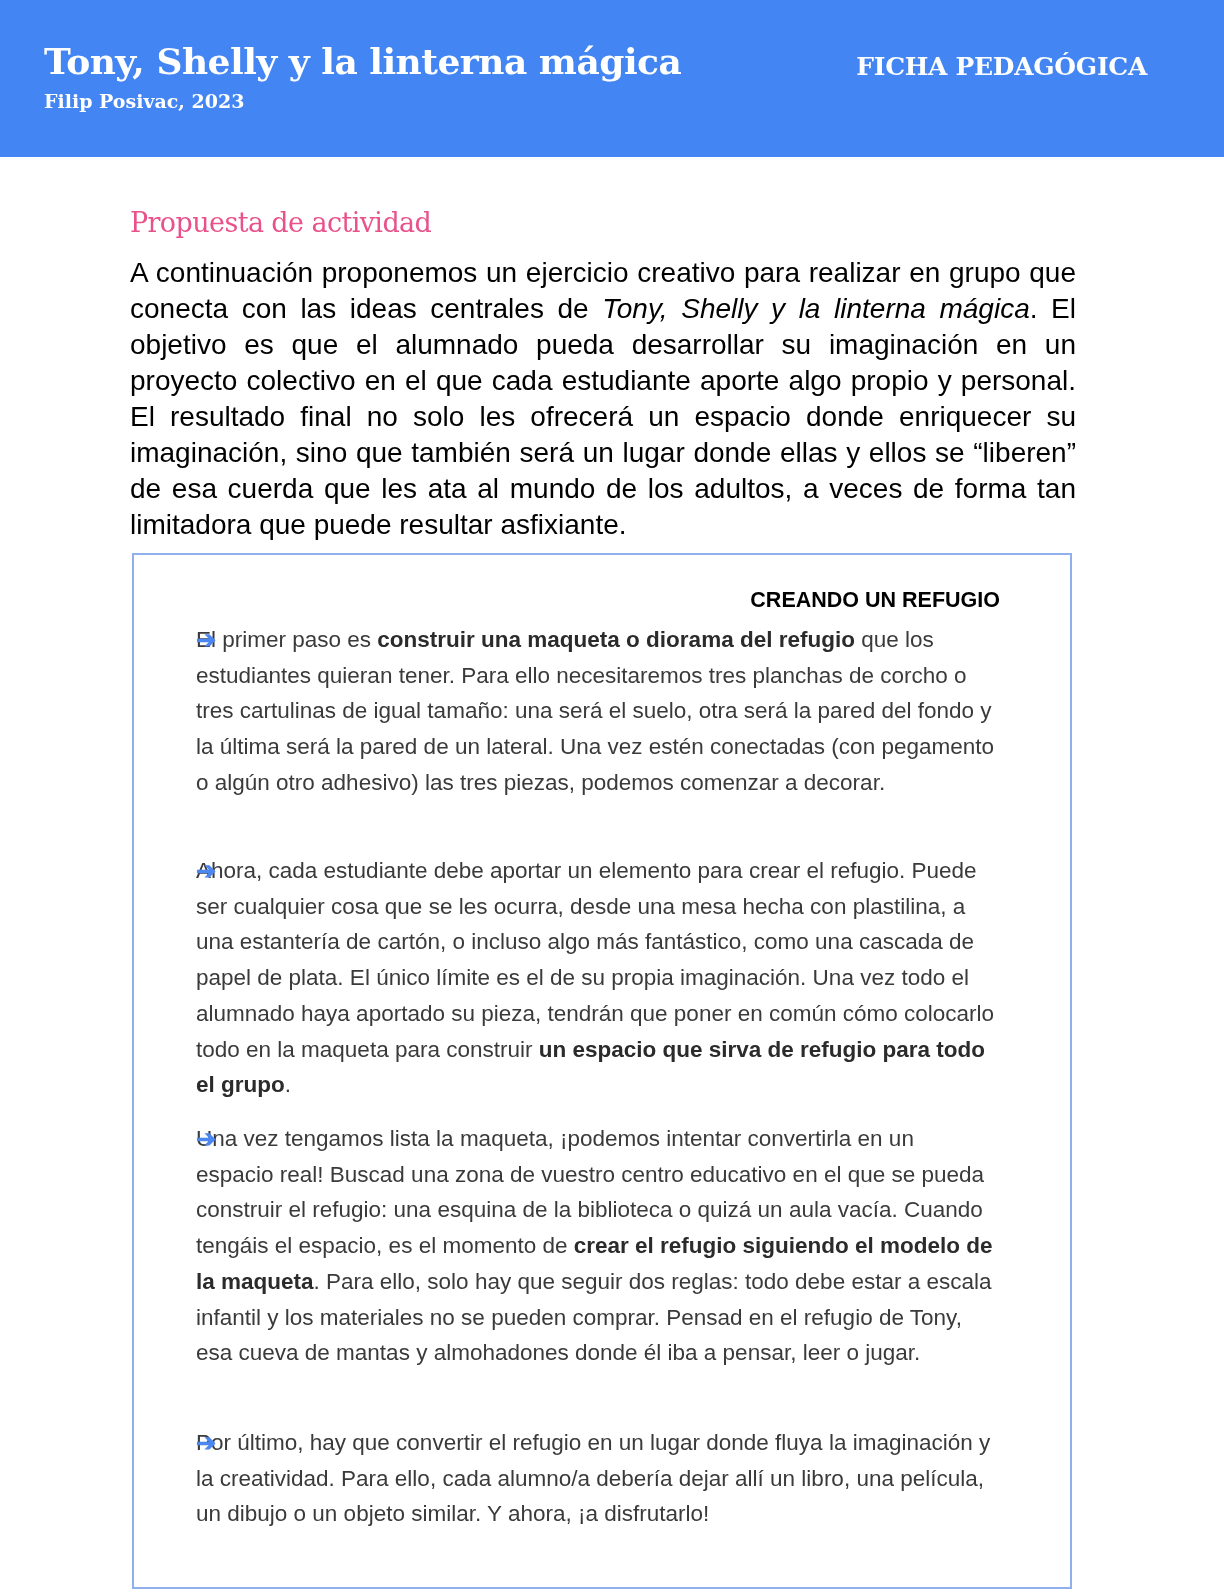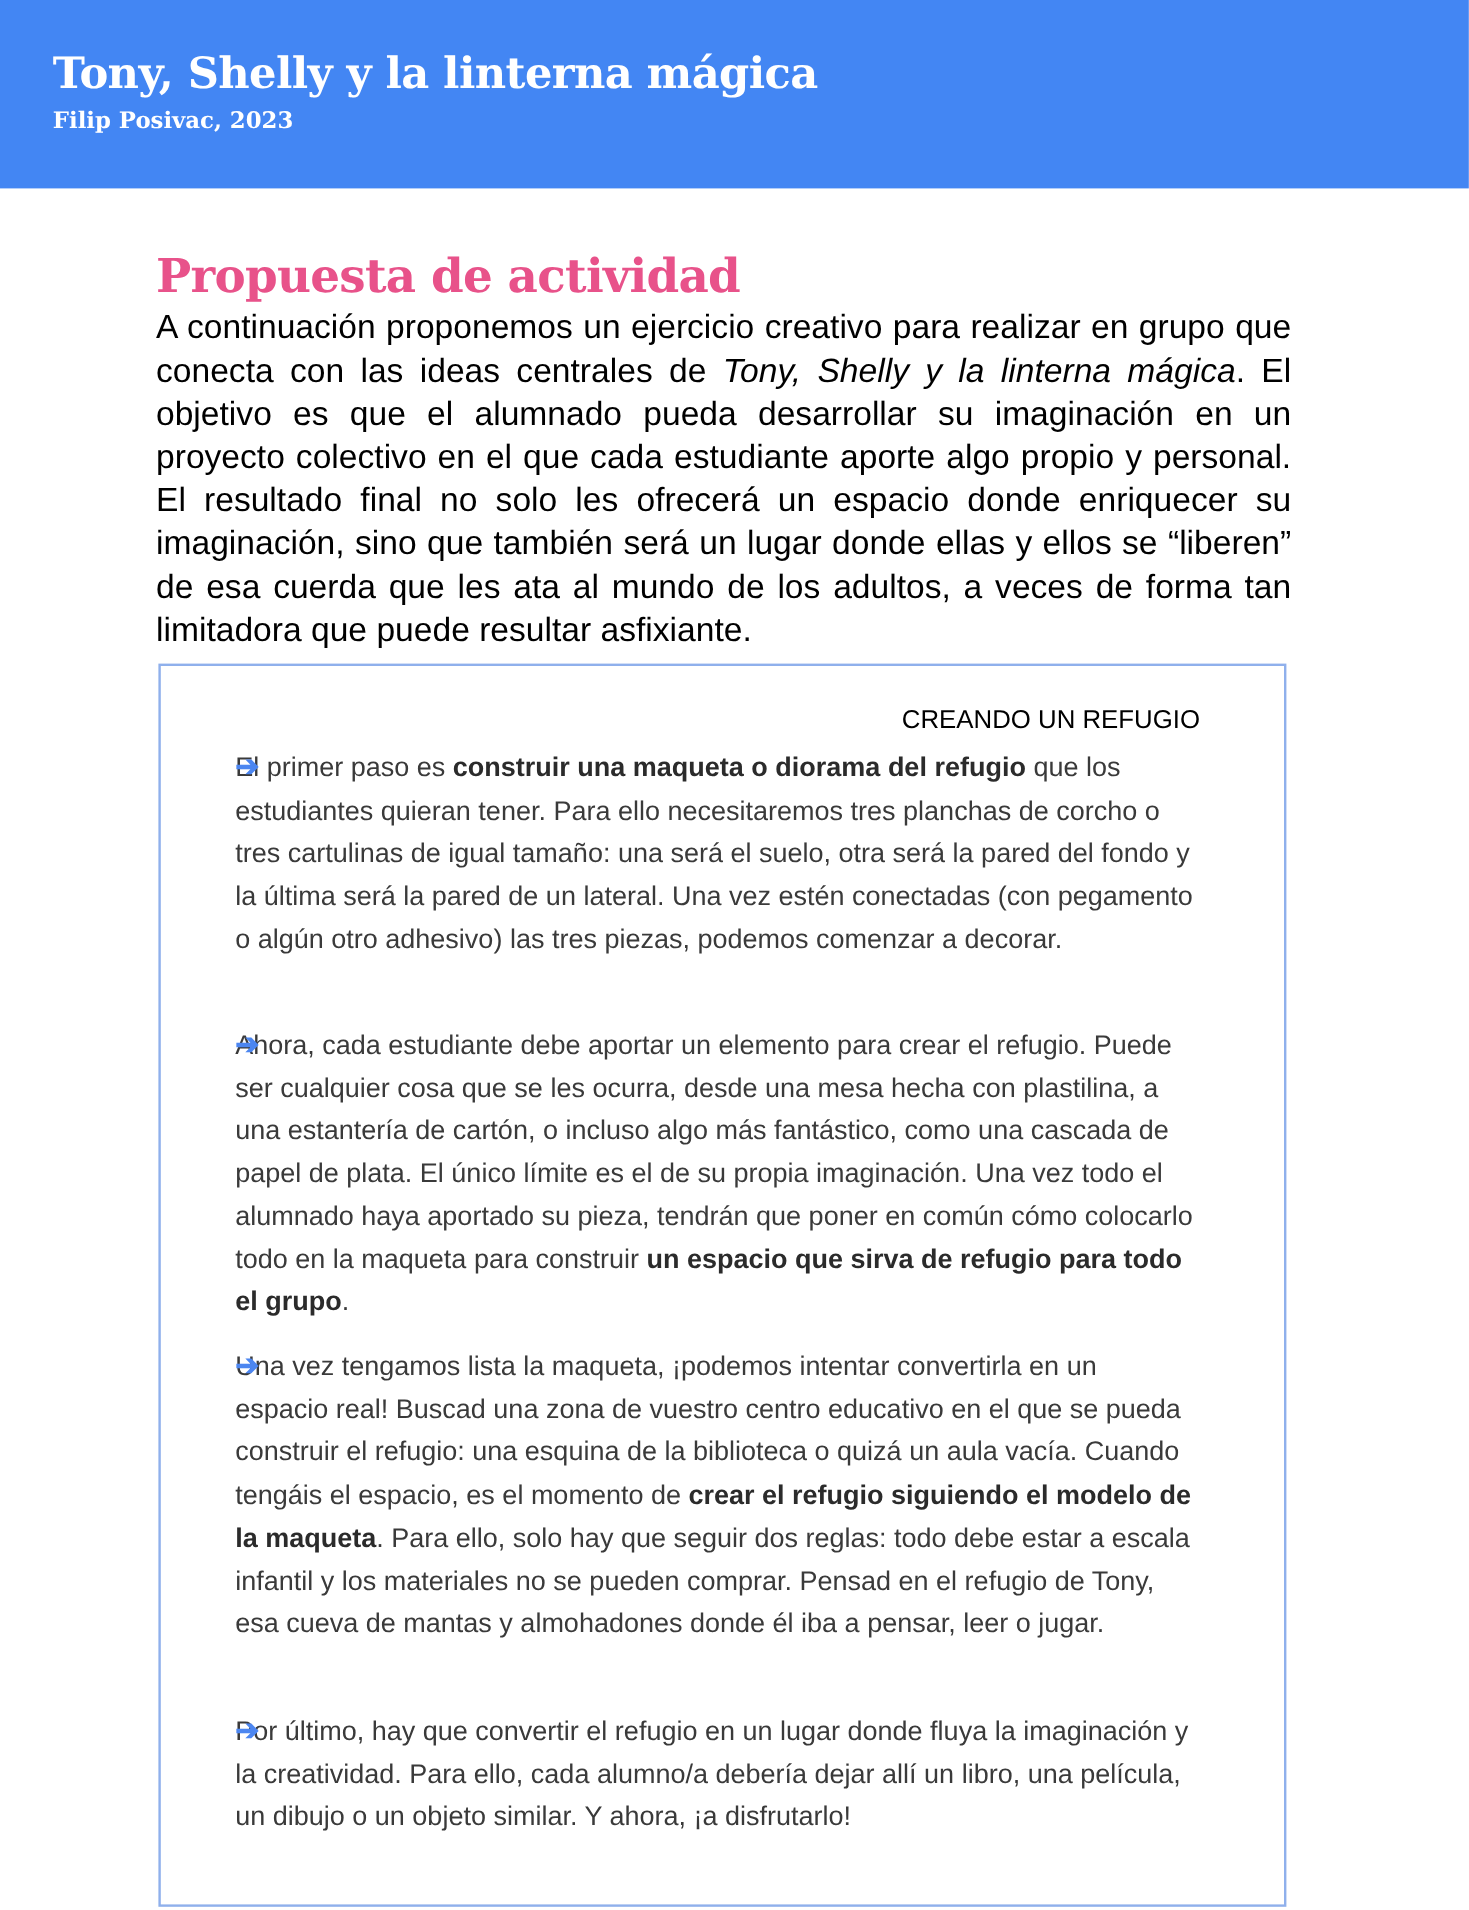--- a/index.html
+++ b/index.html
@@ -1,36 +1,37 @@
 <!DOCTYPE html>
 <html><head>
 <meta charset="utf-8">
 <style>
   html, body { margin: 0; padding: 0; background: #ffffff; }
   body { width: 1224px; height: 1592px; position: relative; overflow: hidden; font-family: "Liberation Sans", sans-serif; }
   .header { position: absolute; left: 0; top: 0; width: 1224px; height: 157px; background: #4386f3; }
   .title { position: absolute; left: 44px; top: 40px; color: #fff; font-family: "DejaVu Serif", serif; font-size: 36px; font-weight: bold; letter-spacing: -0.5px; white-space: nowrap; }
   .author { position: absolute; left: 44px; top: 90px; color: #ffffff; font-family: "DejaVu Serif", serif; font-size: 19px; font-weight: bold; white-space: nowrap; }
   .ficha { position: absolute; right: 77px; top: 52px; color: #fff; font-family: "DejaVu Serif", serif; font-size: 25px; font-weight: bold; white-space: nowrap; letter-spacing: -0.3px; }
-  .section-title { position: absolute; left: 130px; top: 207px; color: #e8528a; font-family: "DejaVu Serif", serif; font-size: 39px; font-weight: bold; letter-spacing: -0.6px; white-space: nowrap; }
+  .section-title { position: absolute; left: 130px; top: 207px; color: #e8528a; font-family: "DejaVu Serif", serif; font-size: 27px; font-weight: normal; letter-spacing: -0.6px; white-space: nowrap; }
   .intro { position: absolute; left: 130px; top: 255px; width: 946px; color: #000; font-size: 28px; line-height: 36px; text-align: justify; }
   .intro i { font-style: italic; }
   .box { position: absolute; left: 132px; top: 553px; width: 940px; height: 1036px; border: 2px solid #8fb0ec; box-sizing: border-box; }
-  .box-title { position: absolute; right: 70px; top: 33px; font-size: 21.5px; font-weight: normal; color: #000; white-space: nowrap; }
+  .box-title { position: absolute; right: 70px; top: 33px; font-size: 21.5px; font-weight: bold; color: #000; white-space: nowrap; }
   .step { position: absolute; left: 62px; width: 800px; color: #3a3a3a; font-size: 22.5px; line-height: 35.7px; }
   .step .arrow { position: absolute; left: 0; top: 0; color: #4c86f0; font-weight: bold; font-size: 24px; }
   .step .txt { display: block; }
   .step b { color: #2b2b2b; }
 </style>
 </head>
 <body>
 
 <div class="header">
   <div class="title">Tony, Shelly y la linterna mágica</div>
   <div class="author">Filip Posivac, 2023</div>
+  <div class="ficha">FICHA PEDAGÓGICA</div>
 </div>
 
 <div class="section-title">Propuesta de actividad</div>
 
 <div class="intro"><span>A continuación proponemos un ejercicio creativo para realizar en grupo que conecta con las ideas centrales de </span><i>Tony, Shelly y la linterna mágica</i><span>. El objetivo es que el alumnado pueda desarrollar su imaginación en un proyecto colectivo en el que cada estudiante aporte algo propio y personal. El resultado final no solo les ofrecerá un espacio donde enriquecer su imaginación, sino que también será un lugar donde ellas y ellos se “liberen” de esa cuerda que les ata al mundo de los adultos, a veces de forma tan limitadora que puede resultar asfixiante.</span></div>
 
 <div class="box">
   <div class="box-title">CREANDO UN REFUGIO</div>
 
   <div class="step" style="top:67px">

